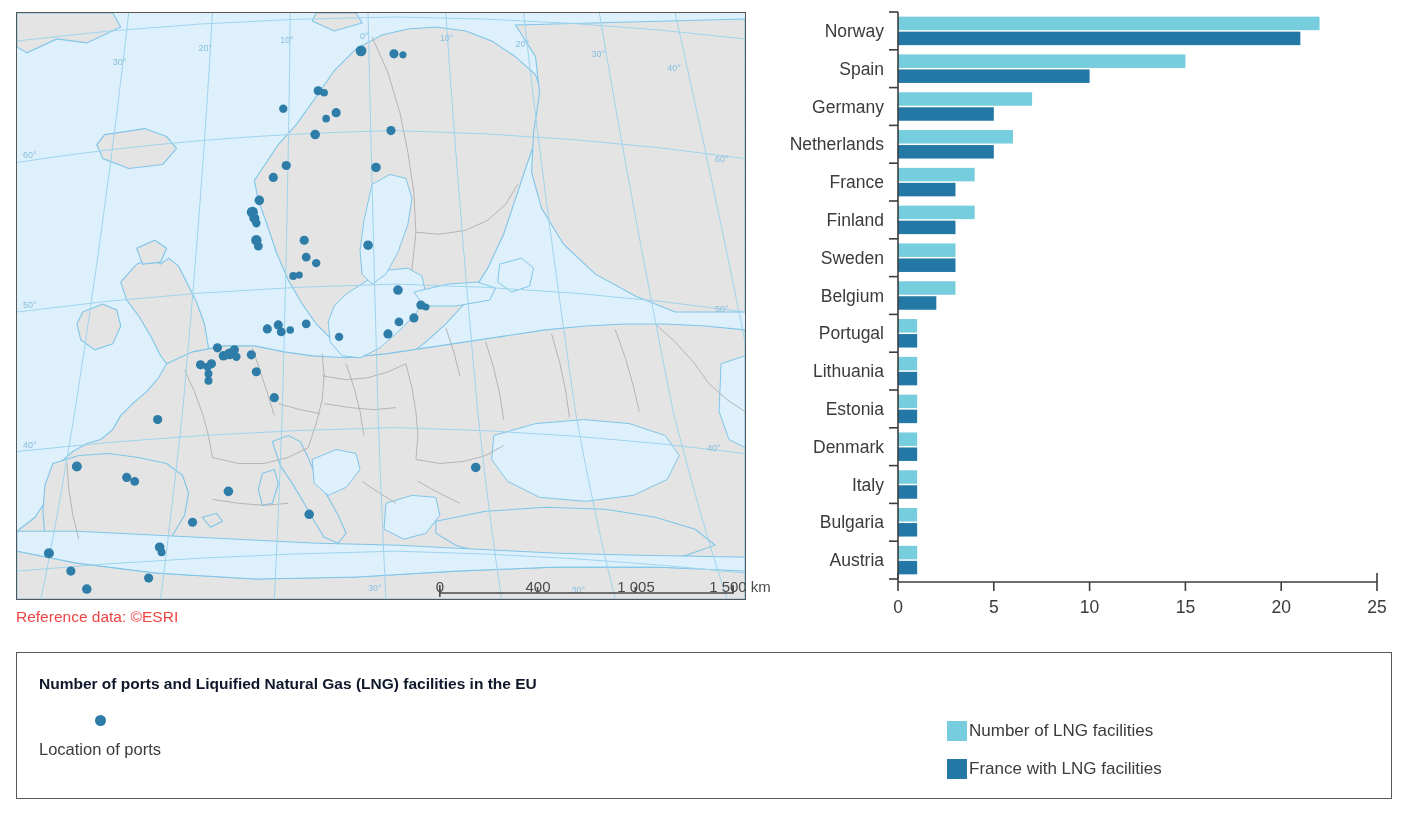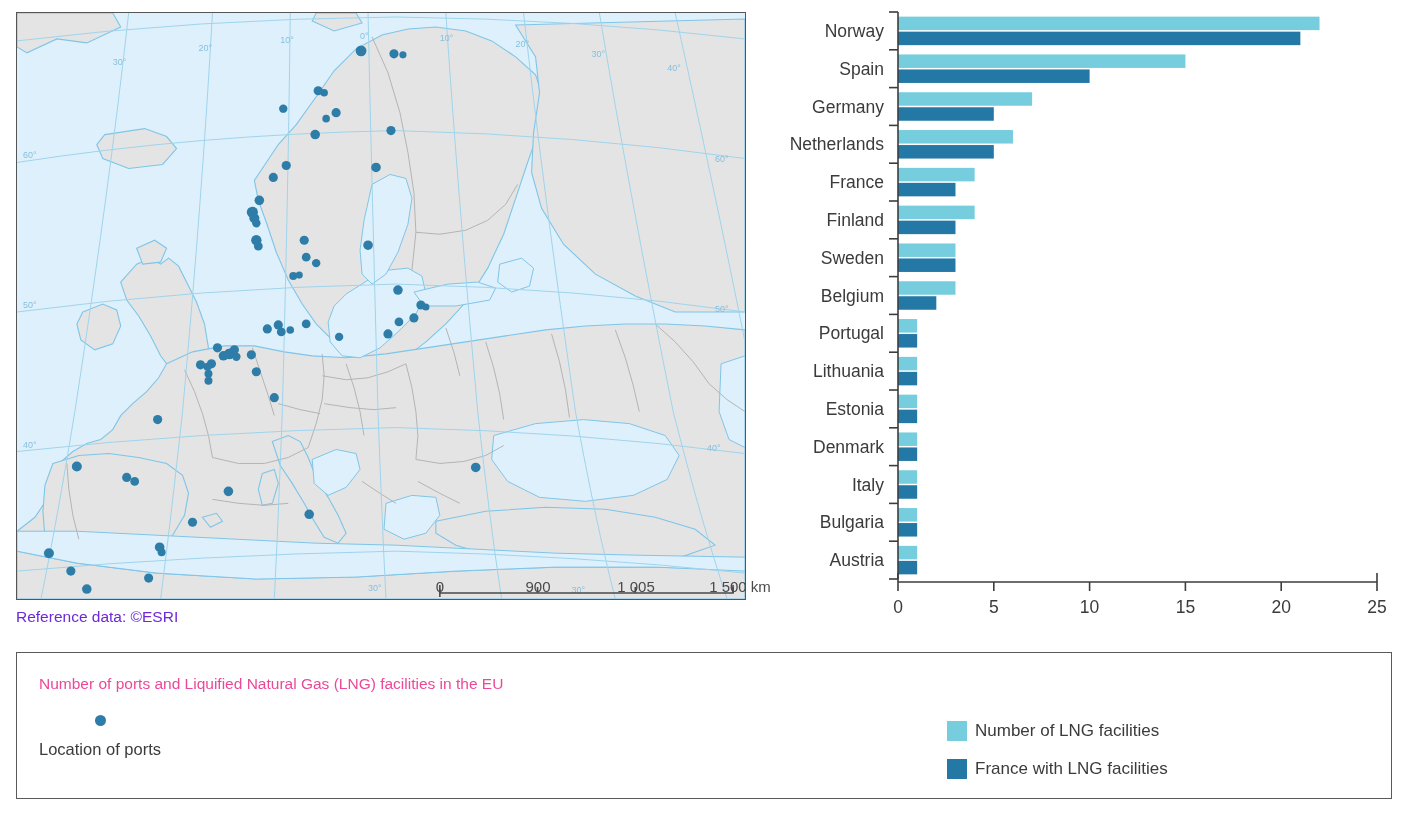--- a/index.html
+++ b/index.html
@@ -29,21 +29,21 @@
     overflow: hidden;
     background: #DEF0FB;
   }
   #map-svg { display: block; width: 100%; height: 100%; }
 
   #map-credit {
     position: absolute;
     left: 16px;
     top: 608px;
     font-size: 15.5px;
-    color: #6d28d9;
+    color: #ef4444;
     white-space: nowrap;
   }
 
   
   #scalebar {
     position: absolute;
     left: 432px;
     top: 578px;
     width: 300px;
     height: 22px;
@@ -88,22 +88,22 @@
     height: 147px;
     border: 1.2px solid #5a5a5a;
     box-sizing: border-box;
     background: #ffffff;
   }
   #legend-title {
     position: absolute;
     left: 22px;
     top: 22px;
     font-size: 15.5px;
-    font-weight: normal;
-    color: #ec4899;
+    font-weight: bold;
+    color: #0f172a;
     white-space: nowrap;
   }
   #legend-points-row {
     position: absolute;
     left: 22px;
     top: 62px;
     display: flex;
     align-items: center;
     gap: 14px;
     flex-direction: column;
@@ -117,21 +117,21 @@
   #legend-points-row .lg-text { font-size: 16.5px; color: #3b3b3b; }
 
   #legend-bars {
     position: absolute;
     left: 930px;
     top: 68px;
     display: flex;
     flex-direction: column;
     gap: 18px;
   }
-  .lg-row { display: flex; align-items: center; gap: 8px; }
+  .lg-row { display: flex; align-items: center; gap: 2px; }
   .lg-swatch { width: 20px; height: 20px; display: inline-block; }
   .lg-row .lg-text { font-size: 17px; color: #3b3b3b; white-space: nowrap; }
 </style>
 </head>
 <body>
 
 <div id="map-panel">
   <svg id="map-svg" viewBox="0 0 730 588" preserveAspectRatio="none">
     <defs>
       <clipPath id="mapclip">
@@ -375,21 +375,21 @@
         <path d="M620,582 L620,576"></path>
         <path d="M718,582 L718,576"></path>
       </g>
     </g>
   </svg>
 </div>
 
 <div id="scalebar">
   <div class="sb-labels">
     <span class="sb-lab" style="left:8px;">0</span>
-    <span class="sb-lab" style="left:106px;">900</span>
+    <span class="sb-lab" style="left:106px;">400</span>
     <span class="sb-lab" style="left:204px;">1 005</span>
     <span class="sb-lab" style="left:308px;text-align:center;">1 500 km</span>
   </div>
 </div>
 
 <div id="map-credit">Reference data: ©ESRI</div>
 
 <div id="chart-panel">
   <svg id="chart-svg" viewBox="0 0 662 620">
     <g id="chart-bars">

